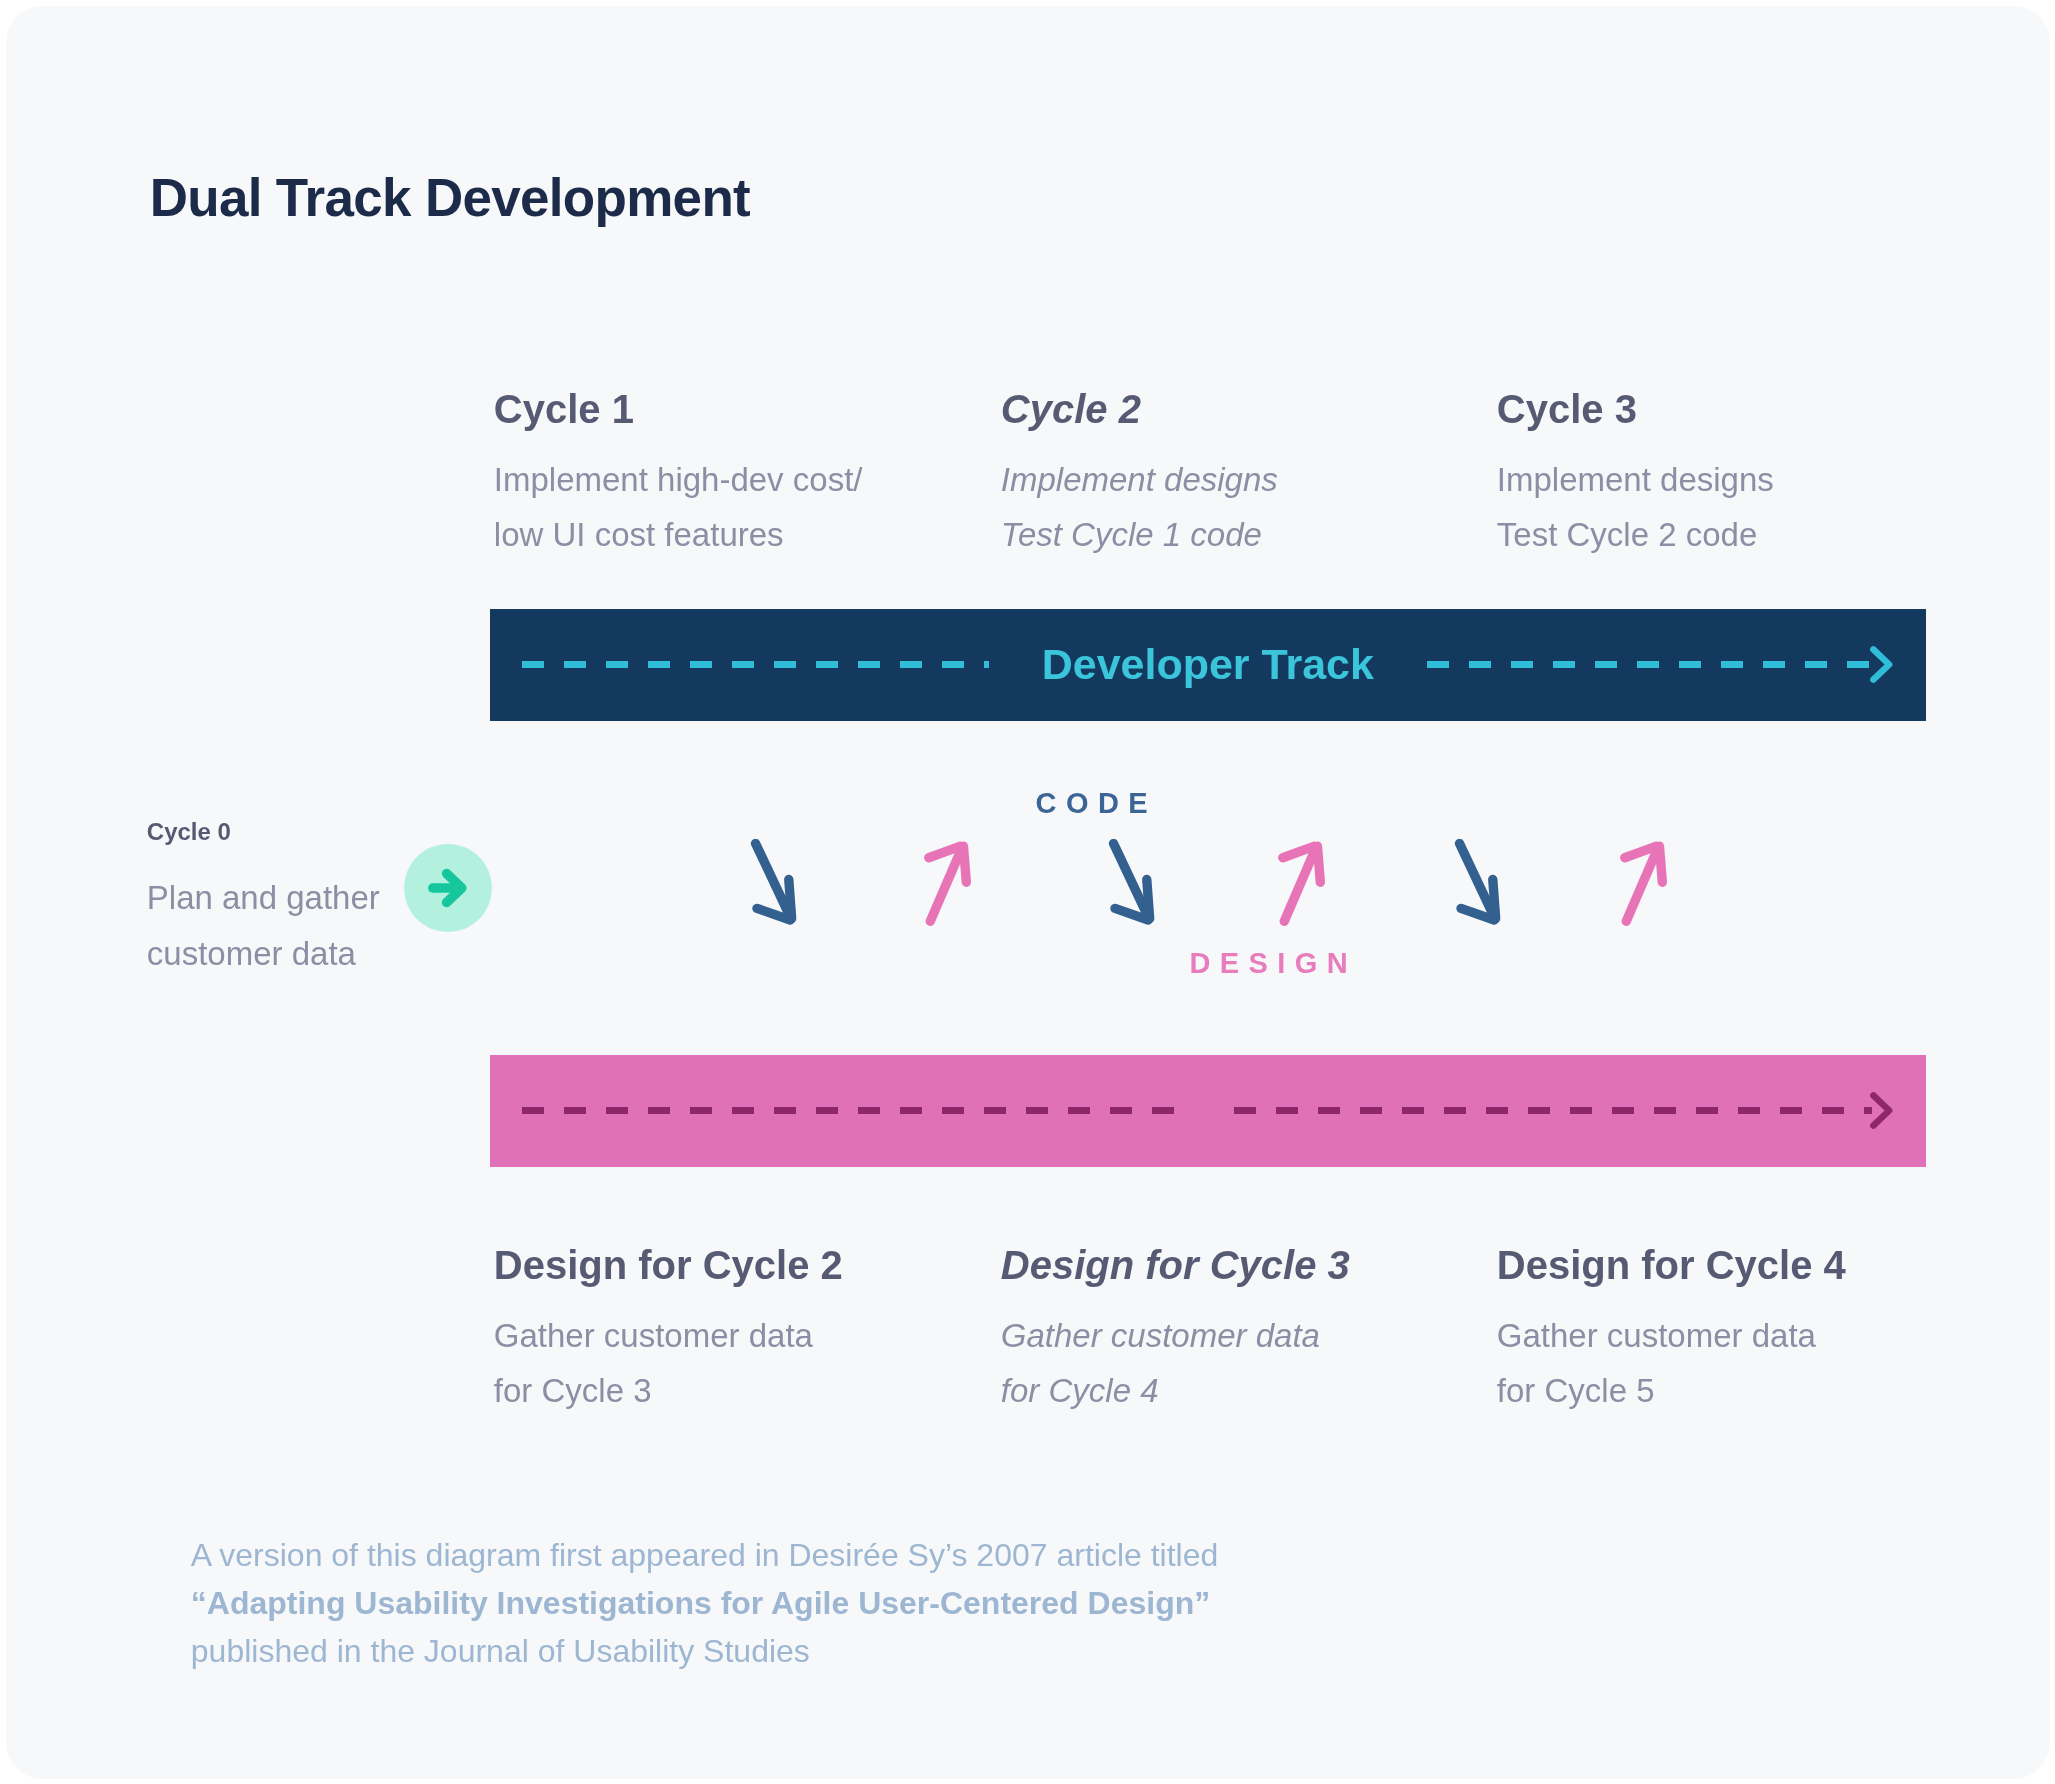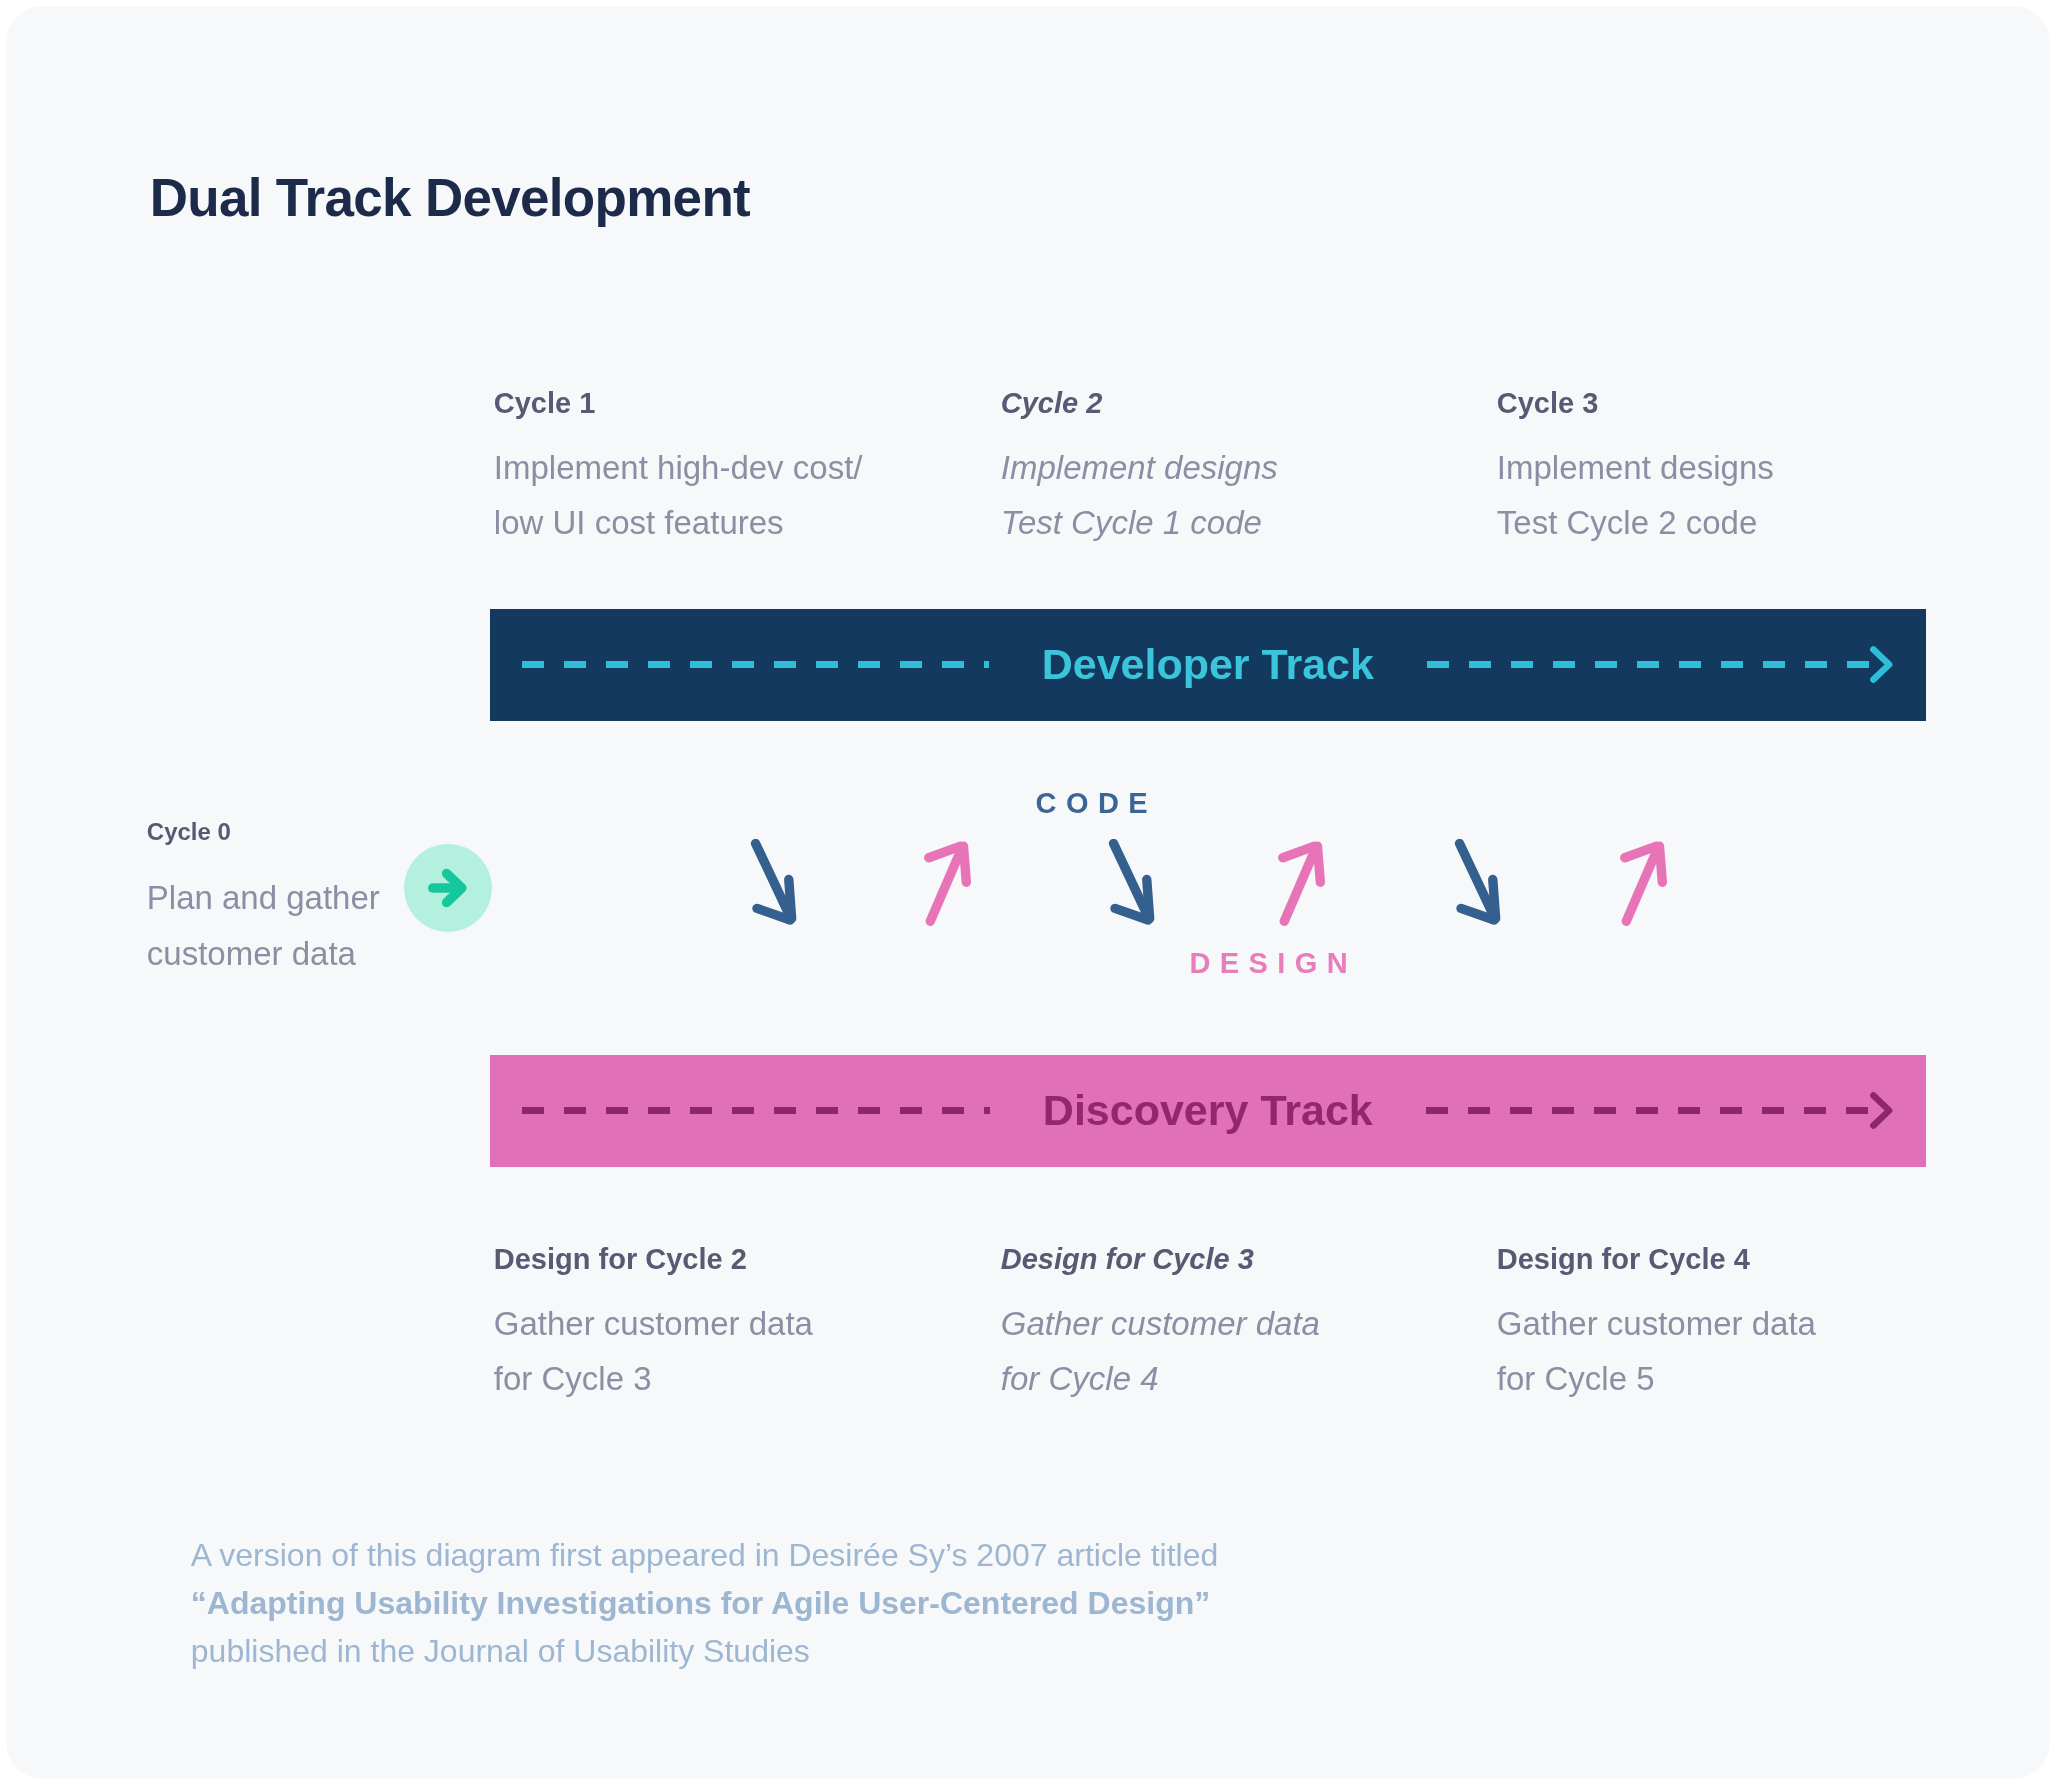--- a/index.html
+++ b/index.html
@@ -17,21 +17,21 @@
   }
   .abs{position:absolute;}
   .title{
     left:144px;top:161px;
     font-size:53px;font-weight:700;letter-spacing:-0.7px;
     color:var(--title,#1c2b4a);
     text-align:center;
   }
   .col{width:461px;}
   .col .head{
-    font-size:29px;font-weight:700;color:var(--heading,#575a73);
+    font-size:40px;font-weight:700;color:var(--heading,#575a73);
     margin-bottom:20px;
   }
   .col .line{
     font-size:33px;color:var(--body,#8c8ea4);line-height:55px;
   }
   .dev-col{top:381px;}
   .des-col{top:1237px;}
   .c1{left:488px;}.c2{left:995px;font-style:italic;}.c3{left:1491px;}
 
   .track{
@@ -150,21 +150,20 @@
   <svg class="abs" style="left:1613px;top:830px;" width="65" height="94" viewBox="0 0 90 130">
     <path d="M10 118 L54 16" fill="none" stroke="#e874b8" stroke-width="13" stroke-linecap="round"></path>
     <path d="M8 30 L52 14" fill="none" stroke="#e874b8" stroke-width="13" stroke-linecap="round"></path>
     <path d="M60 64 L56 14" fill="none" stroke="#e874b8" stroke-width="13" stroke-linecap="round"></path>
   </svg>
 
   <div class="abs track disc">
     <div class="dash-wrap">
       <div class="dash-line"></div>
     </div>
-    <div class="label">Discovery Track</div>
     <div class="dash-wrap">
       <div class="dash-line"></div>
       <svg class="chevron" width="24.5" height="45" viewBox="0 0 34 62">
         <polyline points="6,10 28,31 6,52" fill="none" stroke="#8e2767" stroke-width="9" stroke-linecap="round" stroke-linejoin="round"></polyline>
       </svg>
     </div>
   </div>
 
   <div class="abs col des-col c1">
     <div class="head">Design for Cycle 2</div>

